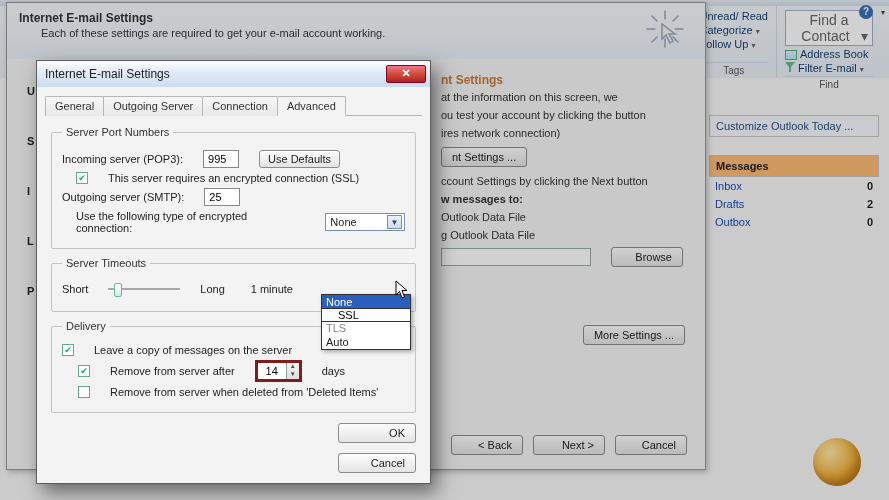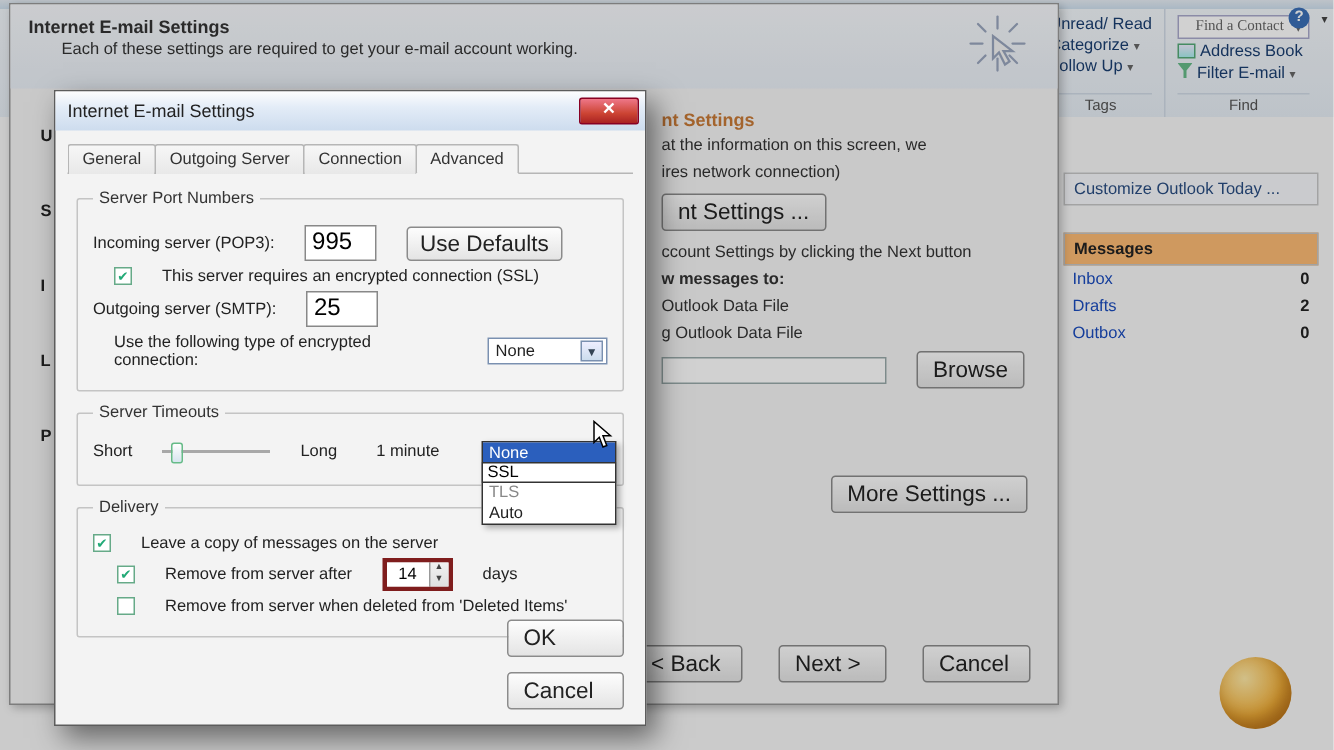--- a/index.html
+++ b/index.html
@@ -38,21 +38,21 @@
     padding: 4px 8px 2px 8px;
     text-align: center;
     border-left: 1px solid #d0dae6;
     font-size: 11px;
     display:flex; flex-direction:column; align-items:stretch; gap:2px;
     min-width:80px;
   }
   .ribbon-col .lbl { color:#555; font-size:10px; margin-top:auto; border-top:1px solid #d0dae6; padding-top:2px;}
   .rib-item { color:#1a3e70; text-align:left; white-space:nowrap; cursor:pointer;}
   .rib-item .arr{ font-size:8px; color:#666; }
-  .findbox { background:#fff; border:1px solid #aac; padding:1px 4px; width:88px; font-size:10px; color:#666;font-family:Liberation Serif, serif;}
+  .findbox { background:#fff; border:1px solid #aac; padding:1px 4px; width:88px; font-size:14px; color:#666;}
   .ab-icon { display:inline-block; width:12px;height:10px;border:1px solid #5a7;background:linear-gradient(#eef,#aee);margin-right:3px;vertical-align:-2px;}
   .funnel { display:inline-block;width:10px;height:10px; background:#6b8; clip-path:polygon(0 0,100% 0,60% 50%,60% 100%,40% 100%,40% 50%);margin-right:3px;}
 
   .help-q { position:absolute; top:5px; right:16px; width:14px;height:14px;border-radius:50%;background:#3a6fb7;color:#fff;font-weight:bold;font-size:10px;text-align:center;line-height:14px;}
   .drop-arrow2 { position:absolute; top:8px; right:4px; font-size:8px; color:#444;}
 
   .today-panel {
     position:absolute; right:10px; top:115px; width:170px;
   }
   .today-head { background:#f6f8fb;border:1px solid #c7c7c7;color:#2a4d82;font-size:11px;padding:4px 6px;}
@@ -75,24 +75,24 @@
   .cursor-deco {
     position:absolute; right:20px; top:6px;
   }
   .acct-body { padding:14px 20px; font-size:11px;}
   .acct-body h4 { color:#c87a37; font-size:12px; font-weight:bold; margin-bottom:4px;}
   .acct-body p { color:#333; margin-bottom:6px;}
   .btn {
     display:inline-block; min-width:72px;
     background:linear-gradient(#fdfdfd,#e4e4e4);
     border:1px solid #8b8b8b; border-radius:3px;
-    padding:3px 10px; font-size:15px; text-align:left; cursor:pointer;
+    padding:3px 10px; font-size:11px; text-align:right; cursor:pointer;
   }
   .obx-input { border:1px solid #9aa; background:#fff; padding:2px 4px; font-size:11px; }
-  .acct-foot { position:absolute; right:18px; bottom:14px; display:flex; gap:24px;}
+  .acct-foot { position:absolute; right:18px; bottom:14px; display:flex; gap:10px;}
 
   
   .globe {
     position:absolute; right:28px; bottom:14px; width:48px;height:48px;
     border-radius:50%;
     background:radial-gradient(circle at 35% 30%, #ffe9a6, #f3b13a 55%, #d5821a);
     box-shadow:inset -4px -6px 10px rgba(120,60,0,.4);
   }
 
   
@@ -126,21 +126,21 @@
     border:1px solid #b6b6b6; border-bottom:none;
     margin-right:-1px; cursor:pointer; position:relative; top:1px;
     border-radius:2px 2px 0 0; color:#333;
   }
   .tab.active { background:#f3f3f3; border-bottom:1px solid #f3f3f3; z-index:2;}
   .tabbody { padding:10px 14px 8px 14px; font-size:11px; }
   fieldset { border:1px solid #c4c4c4; border-radius:2px; padding:8px 10px 10px 10px; margin-bottom:8px;}
   legend { padding:0 4px; font-size:11px; color:#333;}
   .row { display:flex; align-items:center; gap:20px; margin:4px 0;}
   .row label { }
-  .numbox { width:48px; border:1px solid #888; background:#fff; padding:2px 4px; font-size:16px;}
+  .numbox { width:36px; border:1px solid #888; background:#fff; padding:2px 4px; font-size:11px;}
   .chk { width:12px;height:12px; border:1px solid #6a8; background:#fff; display:inline-flex;align-items:center;justify-content:center; font-size:9px;color:#2a7;}
   .chk.checked::before{content:"✔";}
   .enc-select {
     margin-left:auto; width:80px; height:18px;
     border:1px solid #7a90b0; background:#fff;
     display:flex; align-items:center; justify-content:space-between;
     padding:0 2px 0 4px; font-size:11px; cursor:pointer;
   }
   .enc-select .sarr {
     width:15px;height:14px;
@@ -148,21 +148,21 @@
     border:1px solid #7a90b0; font-size:8px;
     display:flex;align-items:center;justify-content:center;color:#345;
   }
   .enc-dropdown {
     position:absolute; width:90px;
     border:1px solid #333; background:#fff; font-size:11px;
     box-shadow:2px 2px 4px rgba(0,0,0,.3); z-index:60;
   }
   .enc-opt { padding:1px 4px; cursor:pointer;}
   .enc-opt.hilite { background:#2b5fbd; color:#fff;}
-  .enc-opt.sel { background:#fff; color:#000; border:1px solid #333; margin:-1px; font-weight:normal; padding:0 3px;}
+  .enc-opt.sel { background:#fff; color:#000; border:1px solid #333; margin:-1px; font-weight:normal; padding:0 16px;}
   .slider {
     width:72px; height:16px; position:relative;
   }
   .slider .track{ position:absolute;top:7px;left:0;right:0;height:2px;background:#a8a8a8;}
   .slider .knob{ position:absolute; left:6px; top:2px; width:8px;height:14px;
     background:linear-gradient(#fefefe,#d7e5ef); border:1px solid #6b8; border-radius:2px;}
   .spin { display:inline-flex; border:3px solid #7f1d1d;}
   .spin input{ width:28px;border:none;padding:2px 3px;font-size:11px;text-align:center;}
   .spin .ud{ width:13px; background:linear-gradient(#f2f2f2,#dfdfdf); border-left:1px solid #999;
     display:flex;flex-direction:column;font-size:6px;line-height:6px;color:#444;}
@@ -240,20 +240,21 @@
       <div style="width:10px; display:flex; flex-direction:column; gap:38px; font-weight:bold; margin-top:12px;">
         <span>U</span>
         <span style="font-weight:bold">S</span>
         <span>I</span>
         <span style="font-weight:bold">L</span>
         <span>P</span>
       </div>
       <div style="flex:1; margin-left:380px;">
         <h4>nt Settings</h4>
         <p>at the information on this screen, we</p>
+        <p>ou test your account by clicking the button</p>
         <p>ires network connection)</p>
         <div style="margin:8px 0"><span class="btn">nt Settings ...</span></div>
         <p>ccount Settings by clicking the Next button</p>
         <p style="font-weight:bold;margin-top:6px">w messages to:</p>
         <p>Outlook Data File</p>
         <p>g Outlook Data File</p>
         <div class="row" style="margin-top:4px">
           <input class="obx-input" style="width: 150px;">
           <span class="btn">Browse</span>
         </div>

